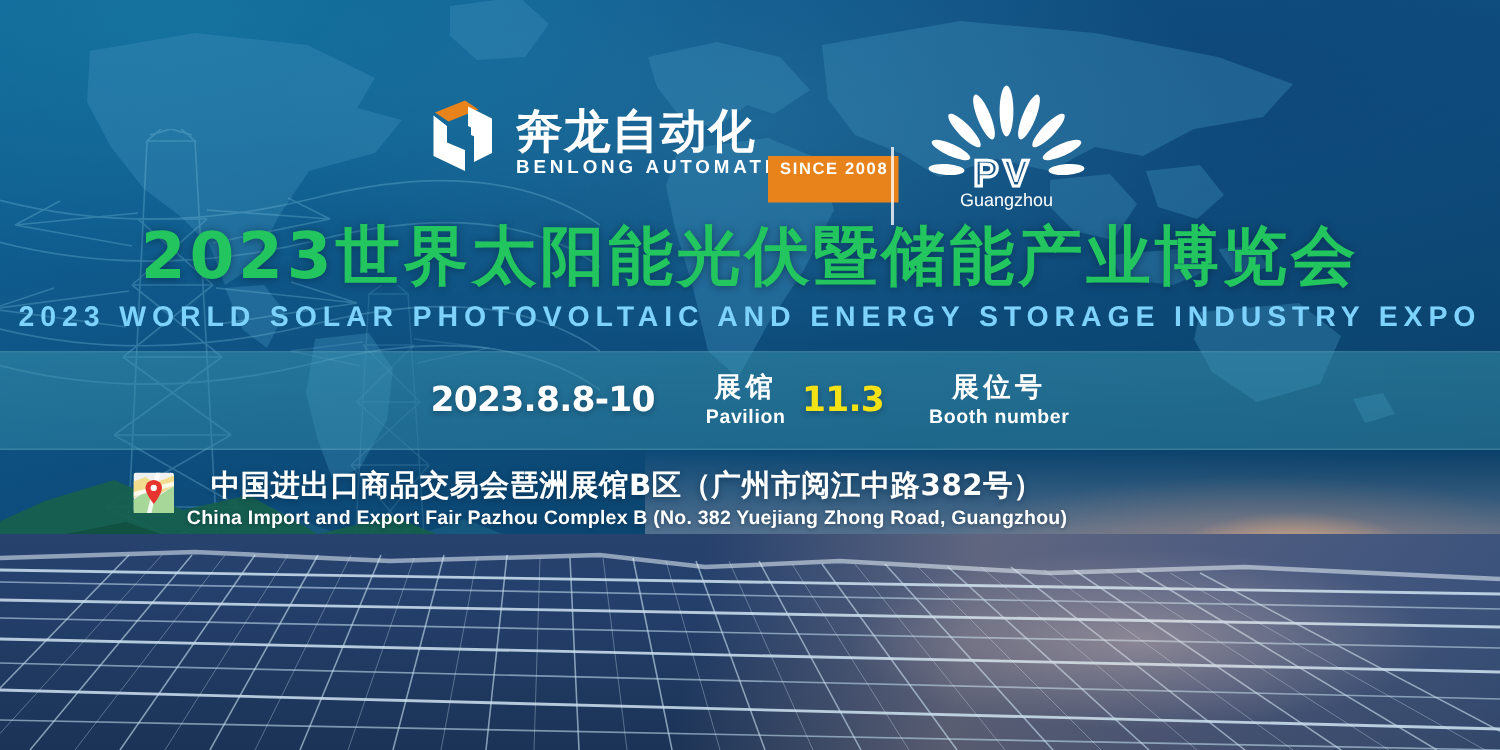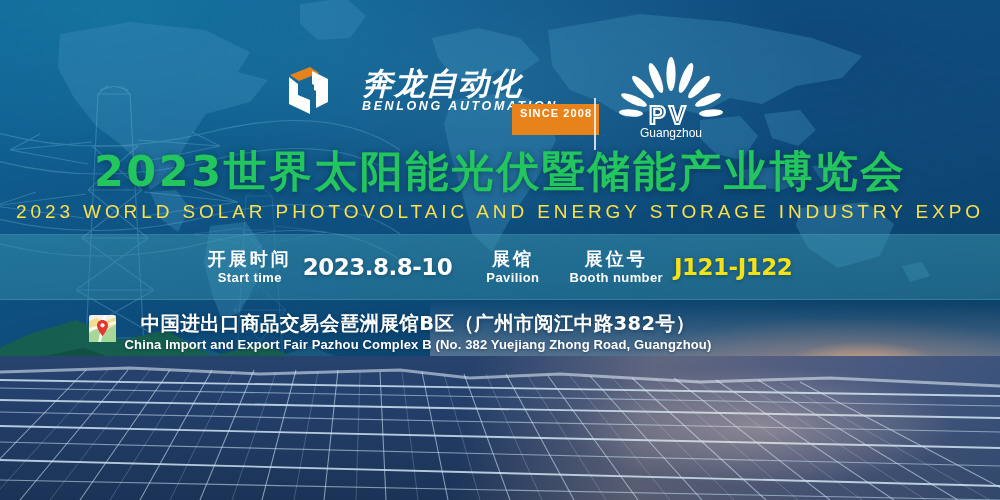--- a/index.html
+++ b/index.html
@@ -65,21 +65,21 @@
       linear-gradient(180deg,#27426d 0%,#24406c 26%,#203a62 60%,#1b3356 100%);
   }
   .panels svg{position:absolute;left:0;top:0;width:1000px;height:144px;display:block;}
   .panel-sheen{
     position:absolute;left:520px;top:10px;width:480px;height:134px;
     background:radial-gradient(ellipse 260px 80px at 50% 45%, rgba(255,220,200,.34) 0%, rgba(255,210,200,0) 75%);
   }
 
   
   .logorow{position:absolute;left:0;top:58px;width:1000px;height:80px;}
-  .logo-benlong{position:absolute;left:283px;top:4px;display:flex;align-items:center;gap:27px;font-style:italic;}
+  .logo-benlong{position:absolute;left:283px;top:4px;display:flex;align-items:flex-end;gap:9px;}
   .bl-mark{position:relative;width:52px;height:56px;flex:0 0 auto;}
   .bl-text{display:flex;flex-direction:column;gap:1px;}
   .bl-cn{
     font-size:31px;line-height:32px;color:#ffffff;letter-spacing:1px;font-weight:bold;
     font-family:"DejaVu Sans","Liberation Sans",sans-serif;
   }
   .bl-en{
     font-size:12.5px;line-height:13px;color:#ffffff;letter-spacing:2.6px;font-weight:bold;
     font-family:"Liberation Sans",sans-serif;
   }
@@ -95,21 +95,21 @@
   
   .title-cn{
     position:absolute;left:0;top:146px;width:1000px;text-align:center;
     font-family:"DejaVu Sans","Liberation Sans",sans-serif;
     font-size:43px;line-height:50px;font-weight:bold;color:#22c55e;letter-spacing:2.5px;
     text-shadow:0 1px 6px rgba(0,20,40,.45);
   }
   .title-en{
     position:absolute;left:0;top:200px;width:1000px;text-align:center;
     font-family:"Liberation Sans",sans-serif;
-    font-size:19px;line-height:24px;font-weight:normal;color:#fde047;letter-spacing:3.9px;
+    font-size:19px;line-height:24px;font-weight:bold;color:#7dd3fc;letter-spacing:3.9px;
   }
 
   
   .infoband{
     position:absolute;left:0;top:234px;width:1000px;height:66px;
     background:linear-gradient(180deg, rgba(58,150,176,.50) 0%, rgba(52,142,170,.46) 100%);
     border-top:1px solid rgba(255,255,255,.10);
     border-bottom:1px solid rgba(255,255,255,.10);
   }
   .inforow{
@@ -362,44 +362,40 @@
     </div>
   </div>
 
   <div class="title-cn">2023世界太阳能光伏暨储能产业博览会</div>
   <div class="title-en">2023 WORLD SOLAR PHOTOVOLTAIC AND ENERGY STORAGE INDUSTRY EXPO</div>
 
   <div class="infoband"></div>
   <div class="inforow">
 
     <div class="infoitem">
-      <div class="lab">
-        <span class="lab-cn">开展时间</span>
-        <span class="lab-en">Start time</span>
-      </div>
       <div class="val val-white">2023.8.8-10</div>
     </div>
 
     <div class="gap-a"></div>
 
     <div class="infoitem">
       <div class="lab">
         <span class="lab-cn">展馆</span>
         <span class="lab-en">Pavilion</span>
       </div>
+      <div class="val val-yellow">11.3</div>
     </div>
 
     <div class="gap-b"></div>
 
     <div class="infoitem">
       <div class="lab">
         <span class="lab-cn">展位号</span>
         <span class="lab-en">Booth number</span>
       </div>
-      <div class="val val-yellow">J121-J122</div>
     </div>
   </div>
 
   <div class="addr">
     <div class="mapicon">
       <svg viewBox="0 0 27 27">
         <rect x="0" y="0" width="27" height="27" rx="2" fill="#eef1f0"></rect>
         <path d="M0 18 L9 12 L16 16 L27 9 L27 27 L0 27 Z" fill="#a8d79a"></path>
         <path d="M0 6 L8 3 L14 7 L27 2 L27 9 L16 15 L9 11 L0 17 Z" fill="#f2dd8e"></path>
         <path d="M15 0 L18 0 L12 27 L9 27 Z" fill="#ffffff" opacity="0.85"></path>

